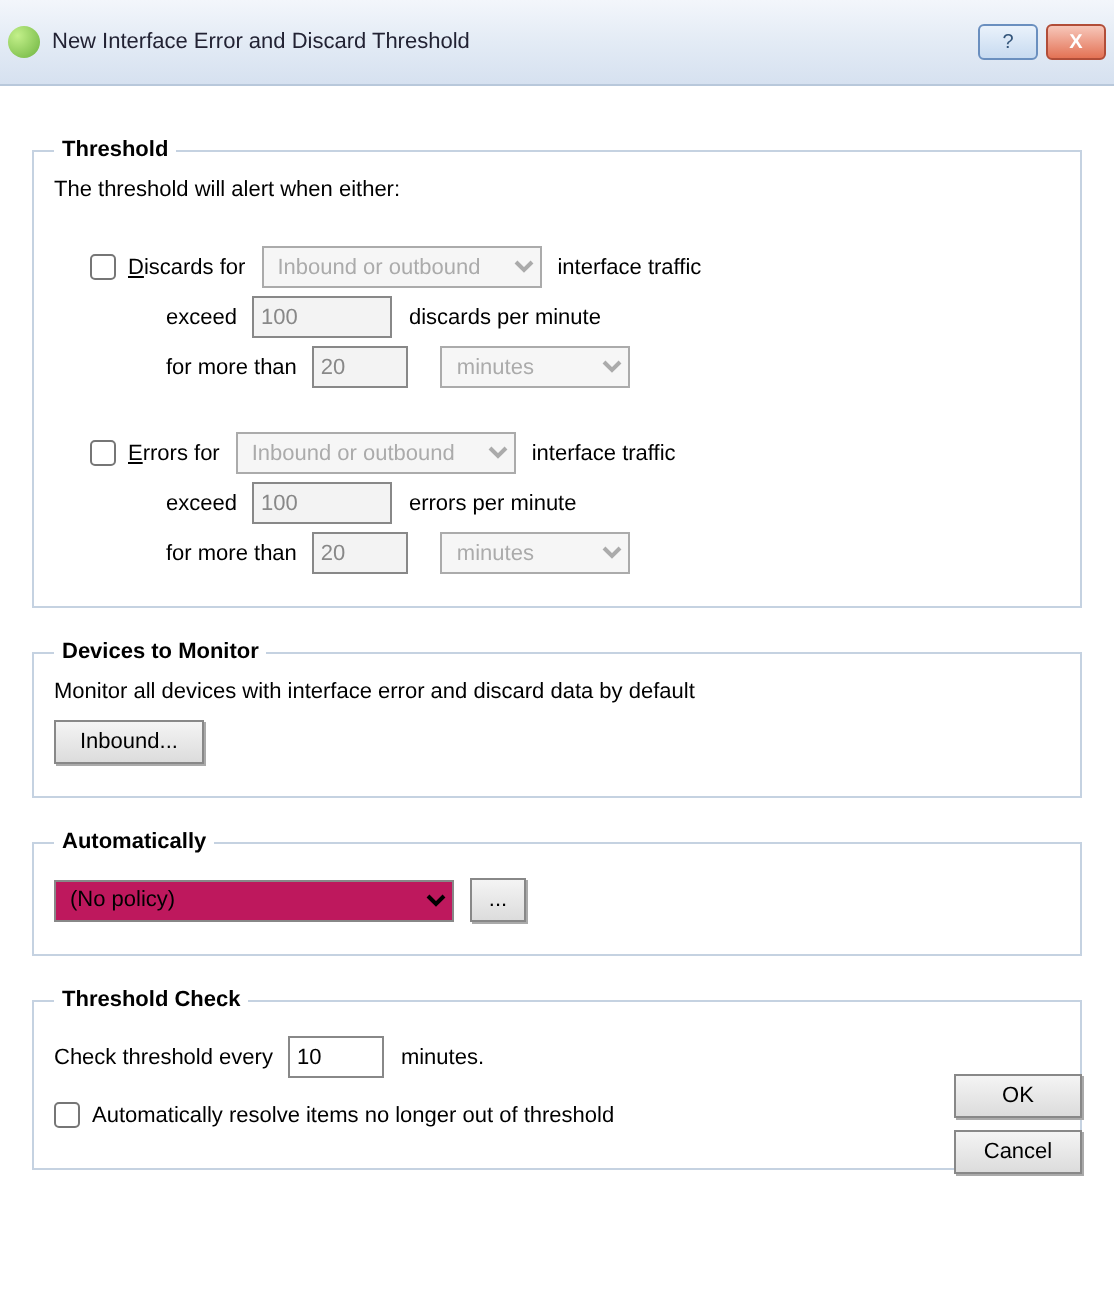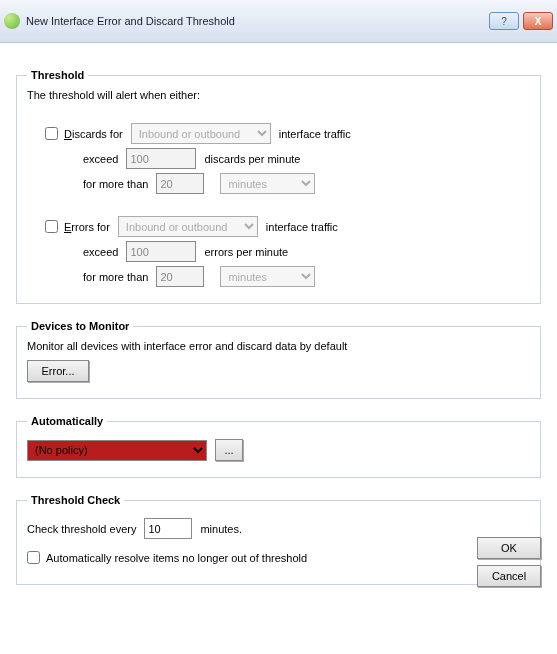--- a/index.html
+++ b/index.html
@@ -93,21 +93,21 @@
     background: linear-gradient(to bottom, #f4f4f4, #dcdcdc);
     height: 22px;
     padding: 0 12px;
     font-family: inherit;
     font-size: 11px;
     cursor: pointer;
     box-shadow: 1px 1px 0 #aaa;
     min-width: 62px;
   }
   .btn.small { padding: 0 8px; width: 28px; min-width: 28px; }
-  .notif-row select { width: 180px; background:#b91c1c; }
+  .notif-row select { width: 200px; background:#be185d; }
   .gap { height: 14px; }
   .footer-btns {
     position: absolute;
     right: 16px;
     bottom: 8px;
     display: flex;
     flex-direction: column;
     gap: 6px;
   }
   .footer-btns .btn { width: 64px; }
@@ -192,21 +192,21 @@
       <select class="sel-unit" disabled="">
         <option>minutes</option>
       </select>
     </div>
   </fieldset>
 
   <fieldset>
     <legend>Devices to Monitor</legend>
     <div>Monitor all devices with interface error and discard data by default</div>
     <div class="row" style="margin-top:8px;">
-      <button class="btn">Error...</button>
+      <button class="btn">Inbound...</button>
     </div>
   </fieldset>
 
   <fieldset>
     <legend>Automatically</legend>
     <div class="row notif-row">
       <select>
         <option>(No policy)</option>
       </select>
       <span style="width:8px;"></span>

